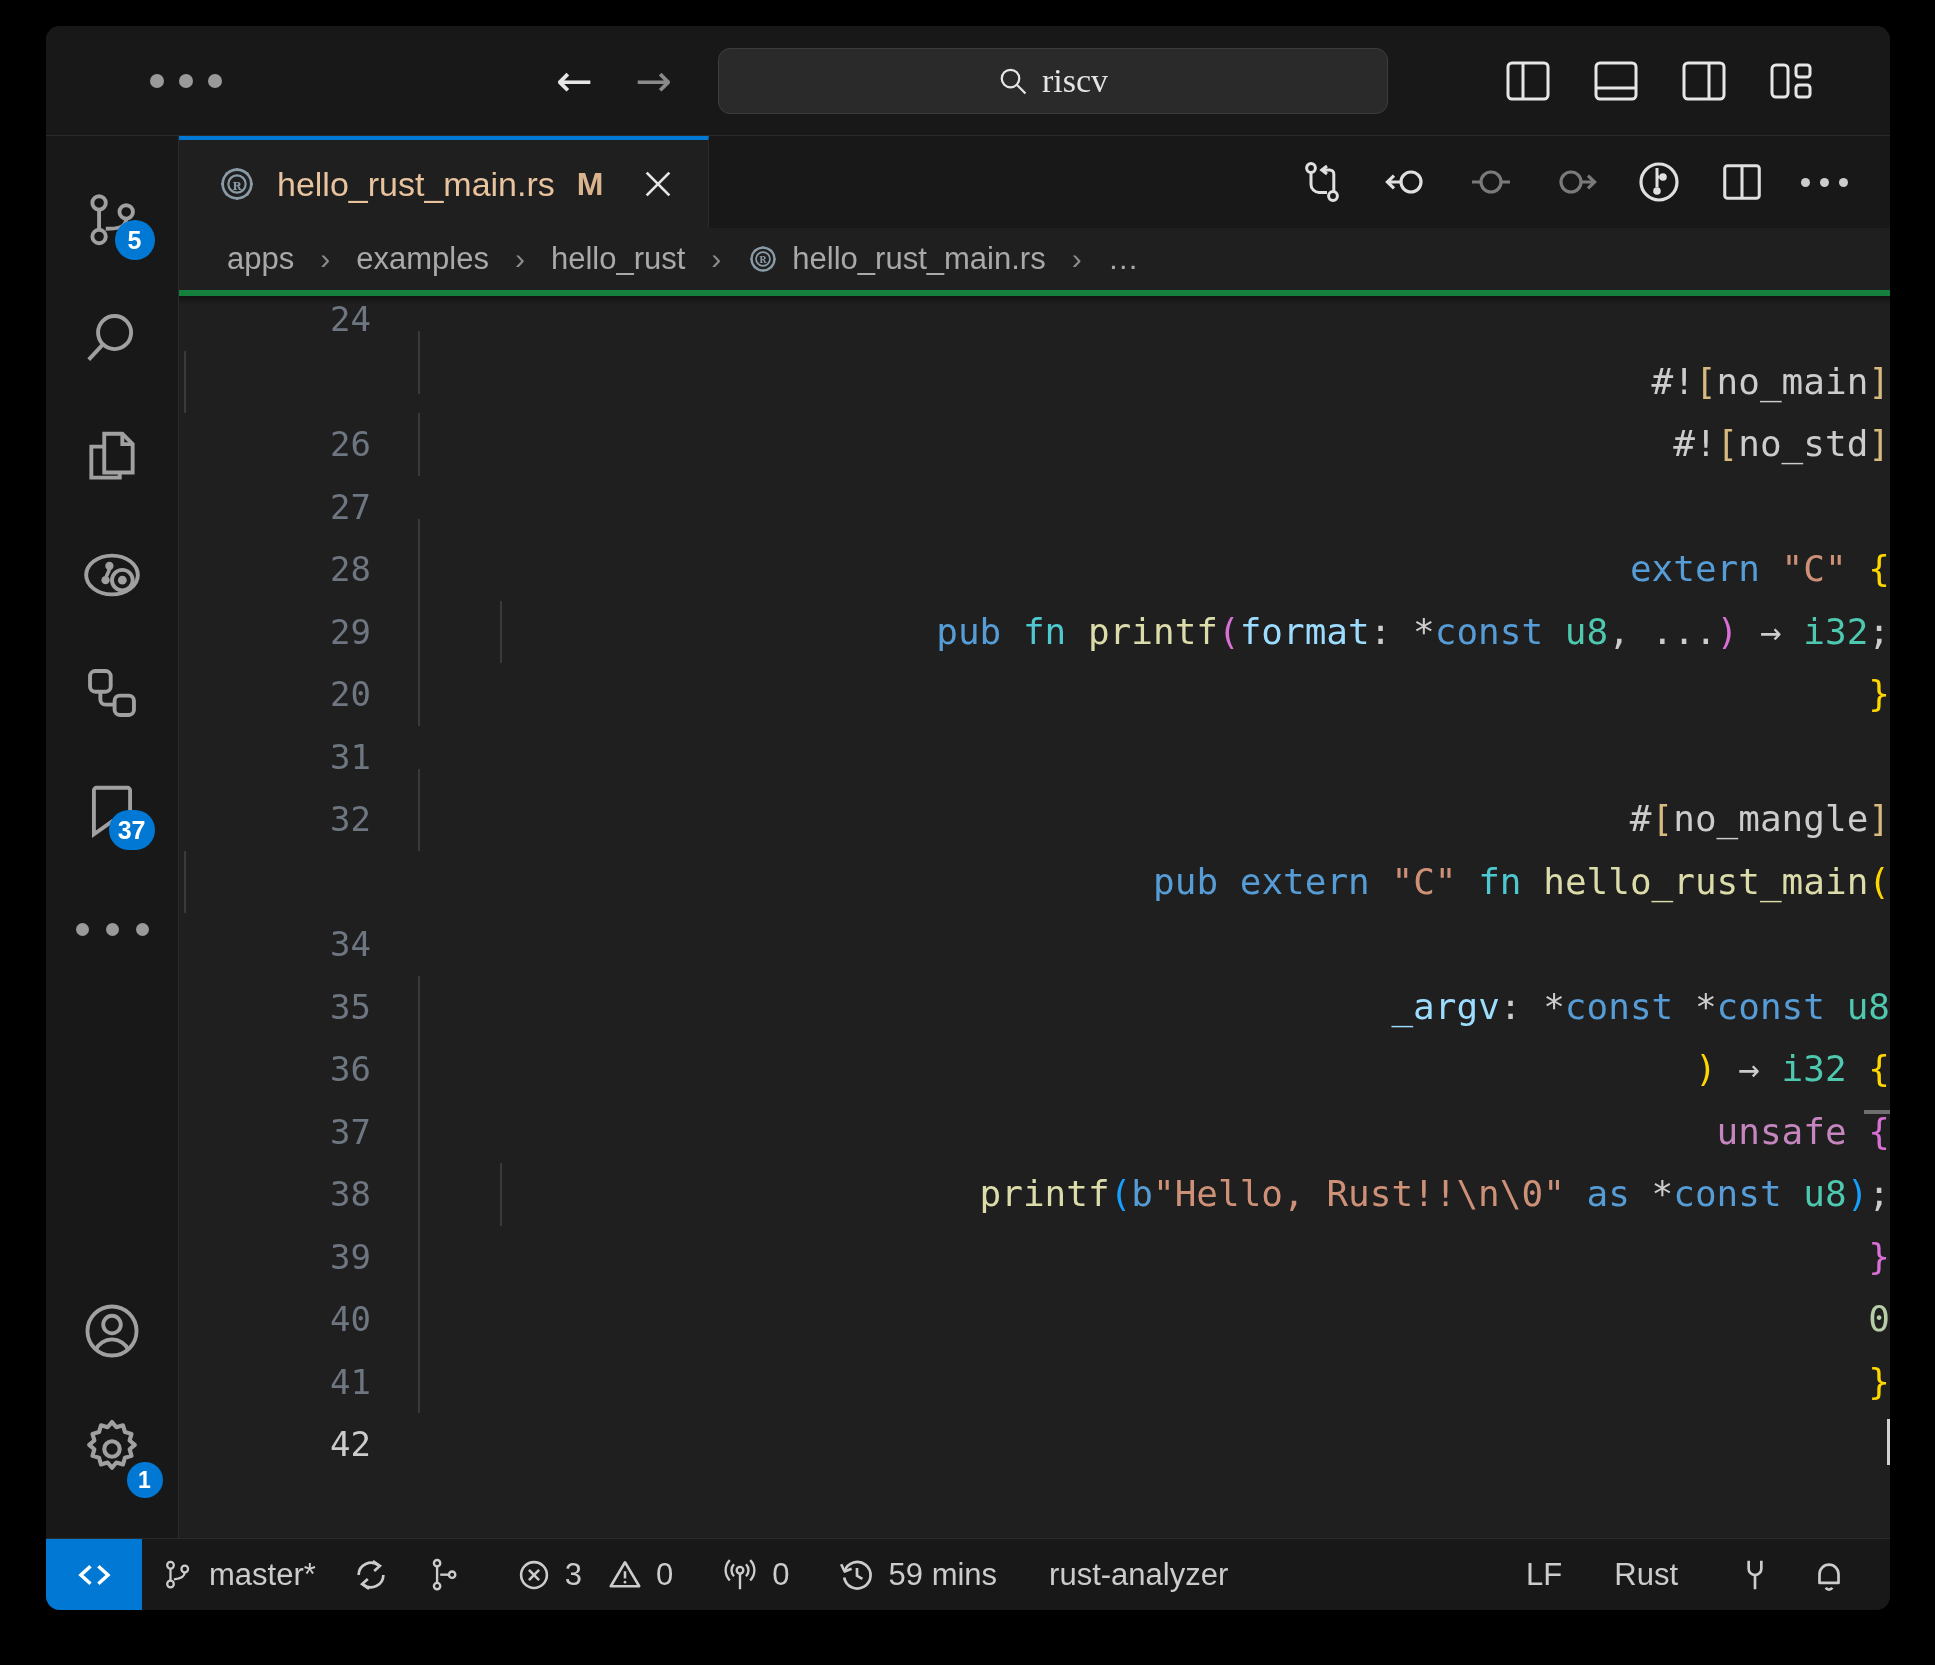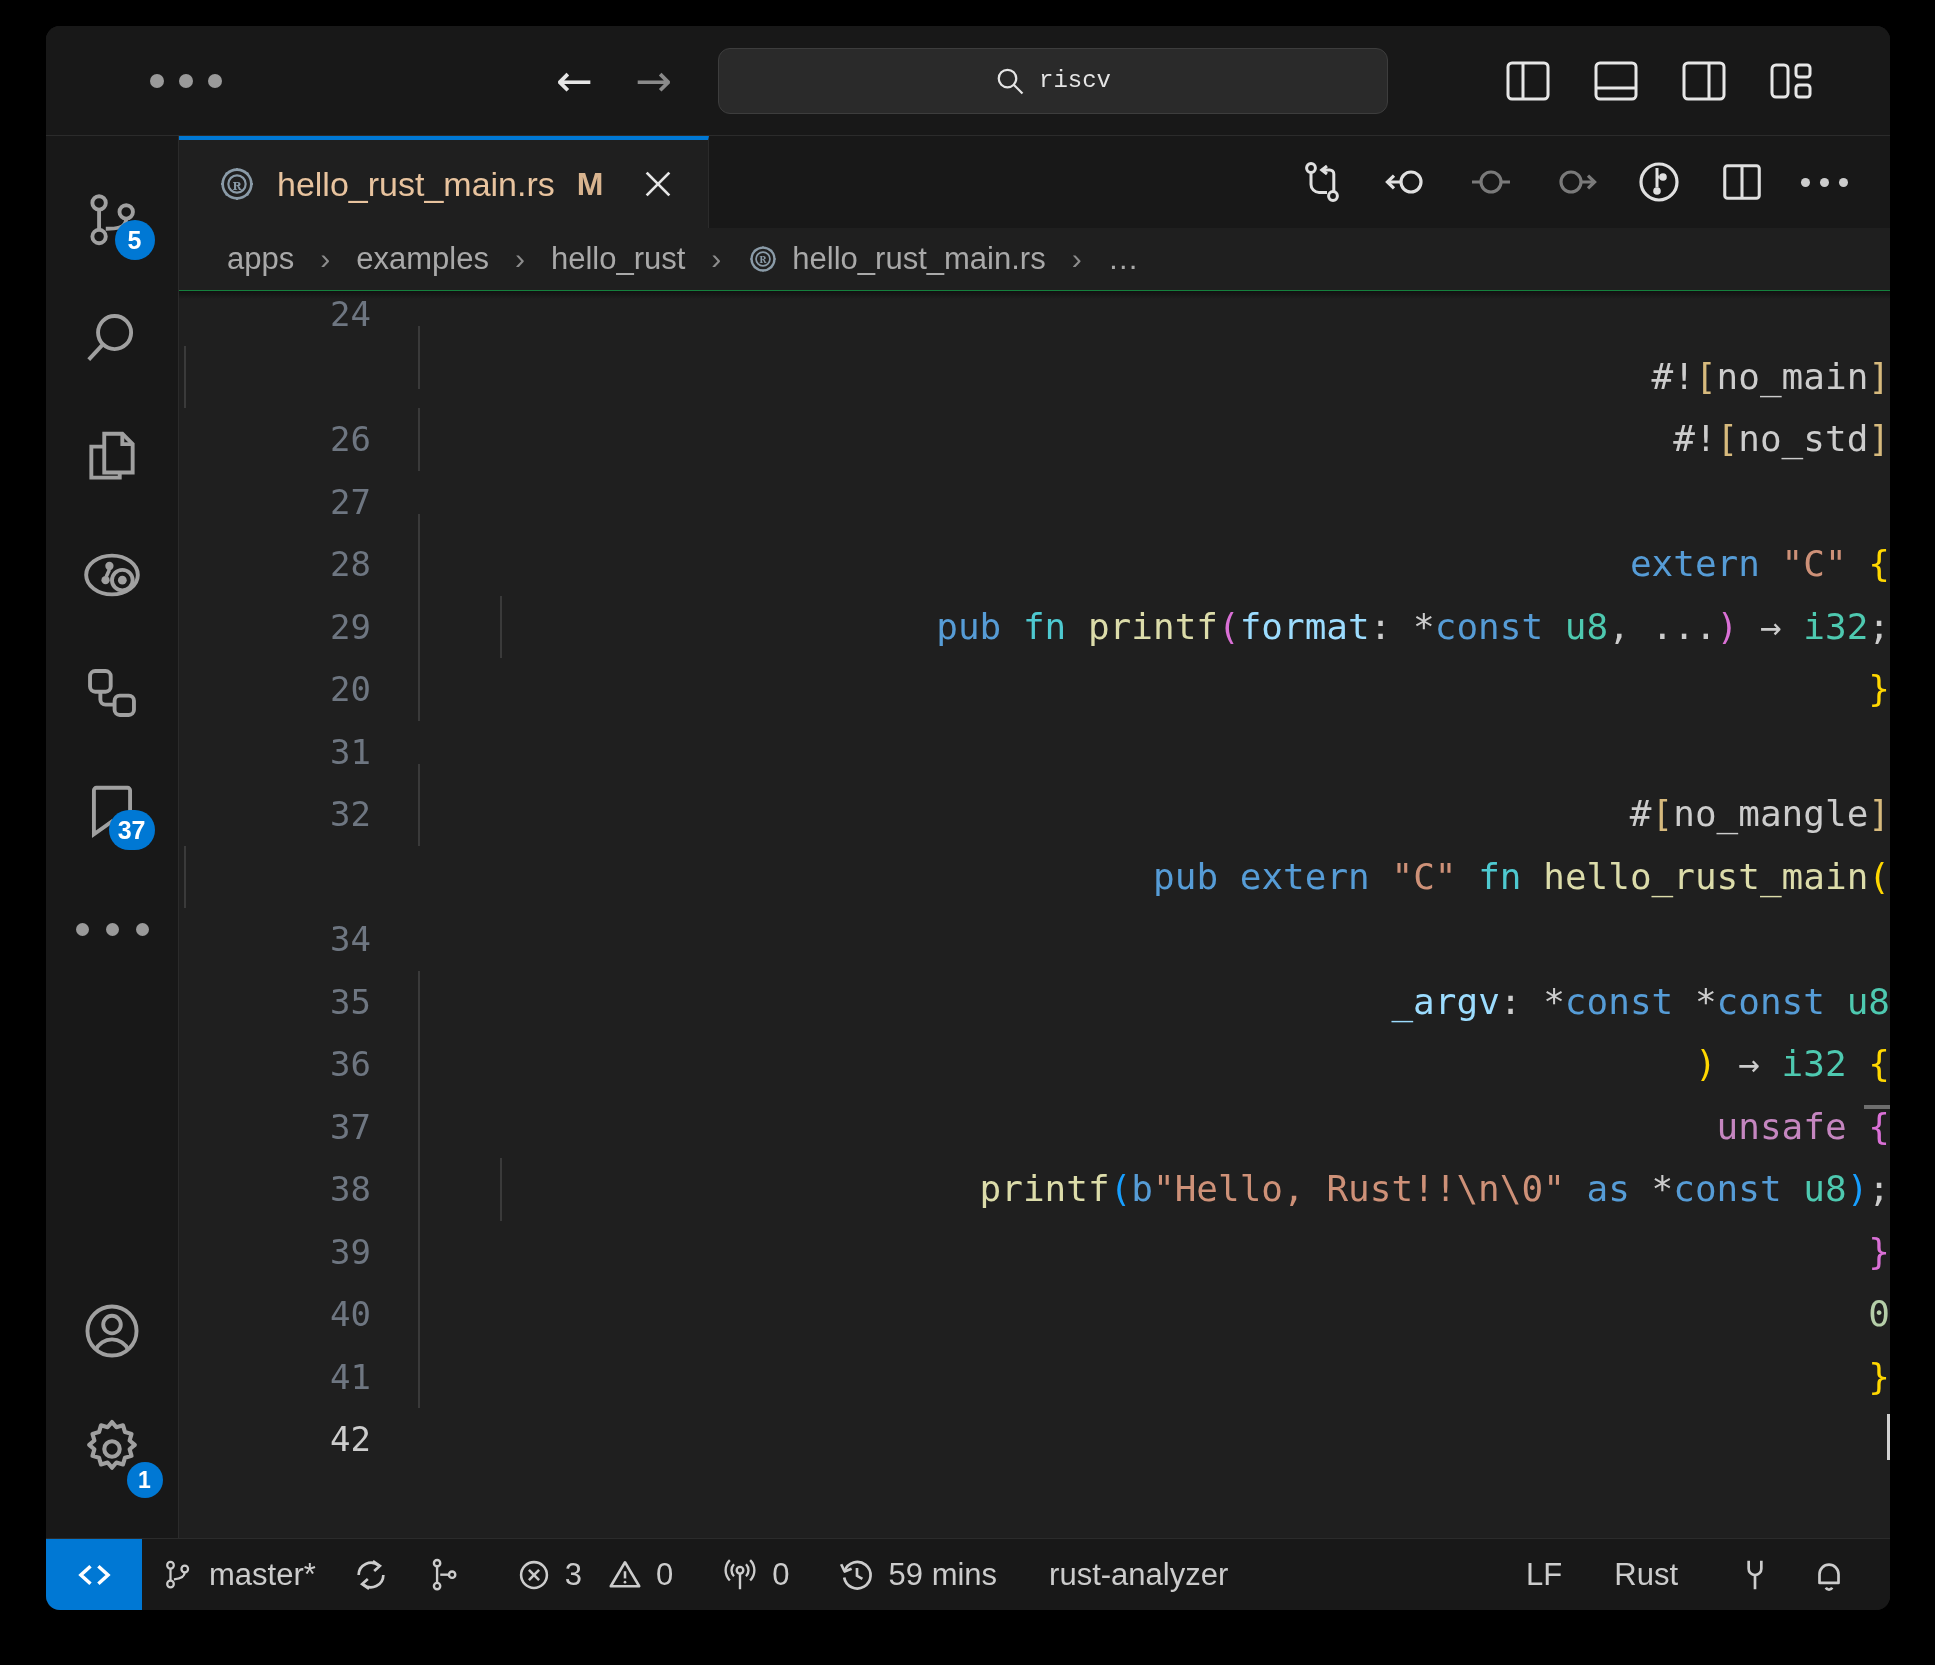--- a/index.html
+++ b/index.html
@@ -45,21 +45,21 @@
   .searchbox {
     position: absolute; left: 672px; top: 50%; transform: translateY(-50%);
     width: 670px; height: 66px;
     background: #2a2a2a;
     border: 1px solid #3d3d3d;
     border-radius: 12px;
     display: flex; align-items: center; justify-content: center;
     gap: 14px;
   }
   .searchbox .magn { width: 30px; height: 30px; display:block; }
-  .searchbox .sv { font-size: 24px; color: #e4e4e4; font-family: Liberation Mono, monospace; }
+  .searchbox .sv { font-size: 34px; color: #e4e4e4; font-family: Liberation Serif, serif; }
   .layout-icons {
     position: absolute; right: 76px; top: 50%; transform: translateY(-50%);
     display: flex; gap: 44px; align-items: center;
   }
   .layout-icons svg { display:block; }
 
   
   .body {
     flex: 1 1 auto;
     display: flex;
@@ -156,21 +156,21 @@
   .bc-item { color: #a9a9a9; white-space: nowrap; display:flex; align-items:center; gap: 13px;}
   .bc-sep { margin: 0 18px; color: #8c8c8c; font-size: 30px; }
   .bc-rust { width: 32px; height: 32px; display:block; }
 
   
   .codearea {
     flex: 1 1 auto;
     position: relative;
     overflow: hidden;
     background: #1f1f1f;
-    border-top: 1px solid #15803d;
+    border-top: 6px solid #15803d;
   }
   .codeinner {
     position: absolute;
     left: 0; right: 0; top: -8px;
     font-family: "DejaVu Sans Mono", monospace;
     font-size: 36px;
     line-height: 62.5px;
   }
   .crow { display: flex; align-items: baseline; height: 62.5px; white-space: pre; }
   .lnum {

